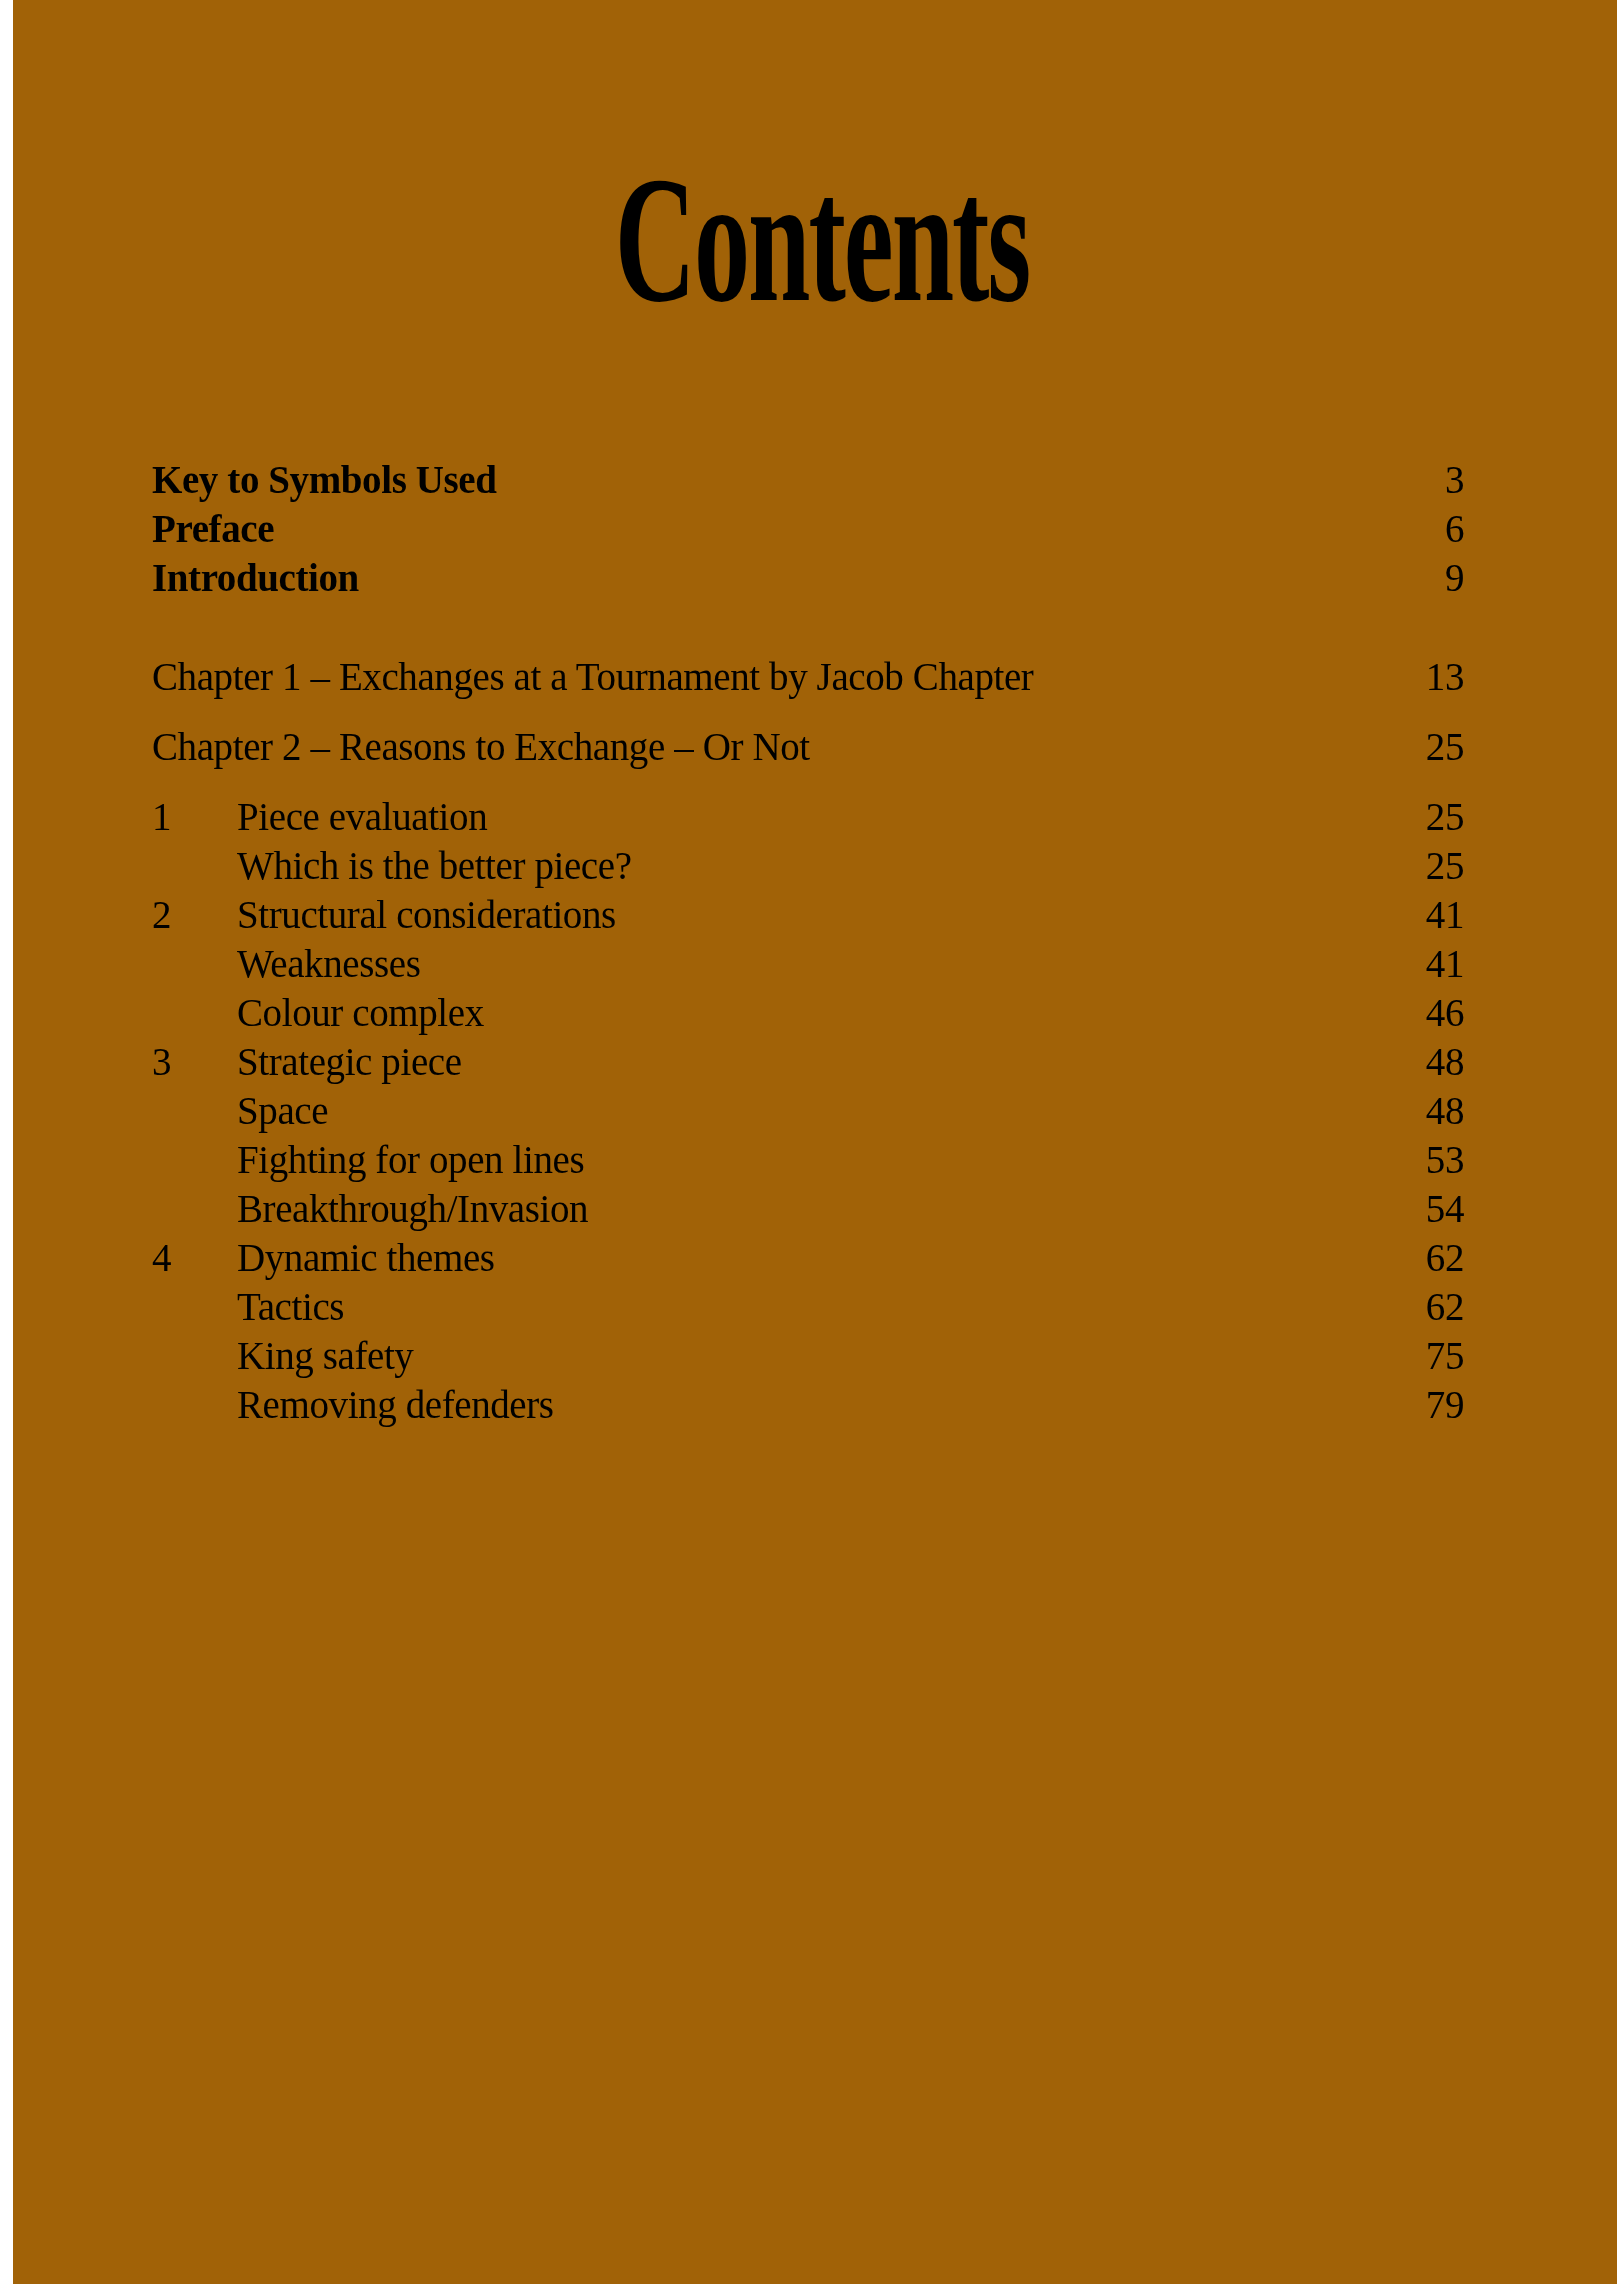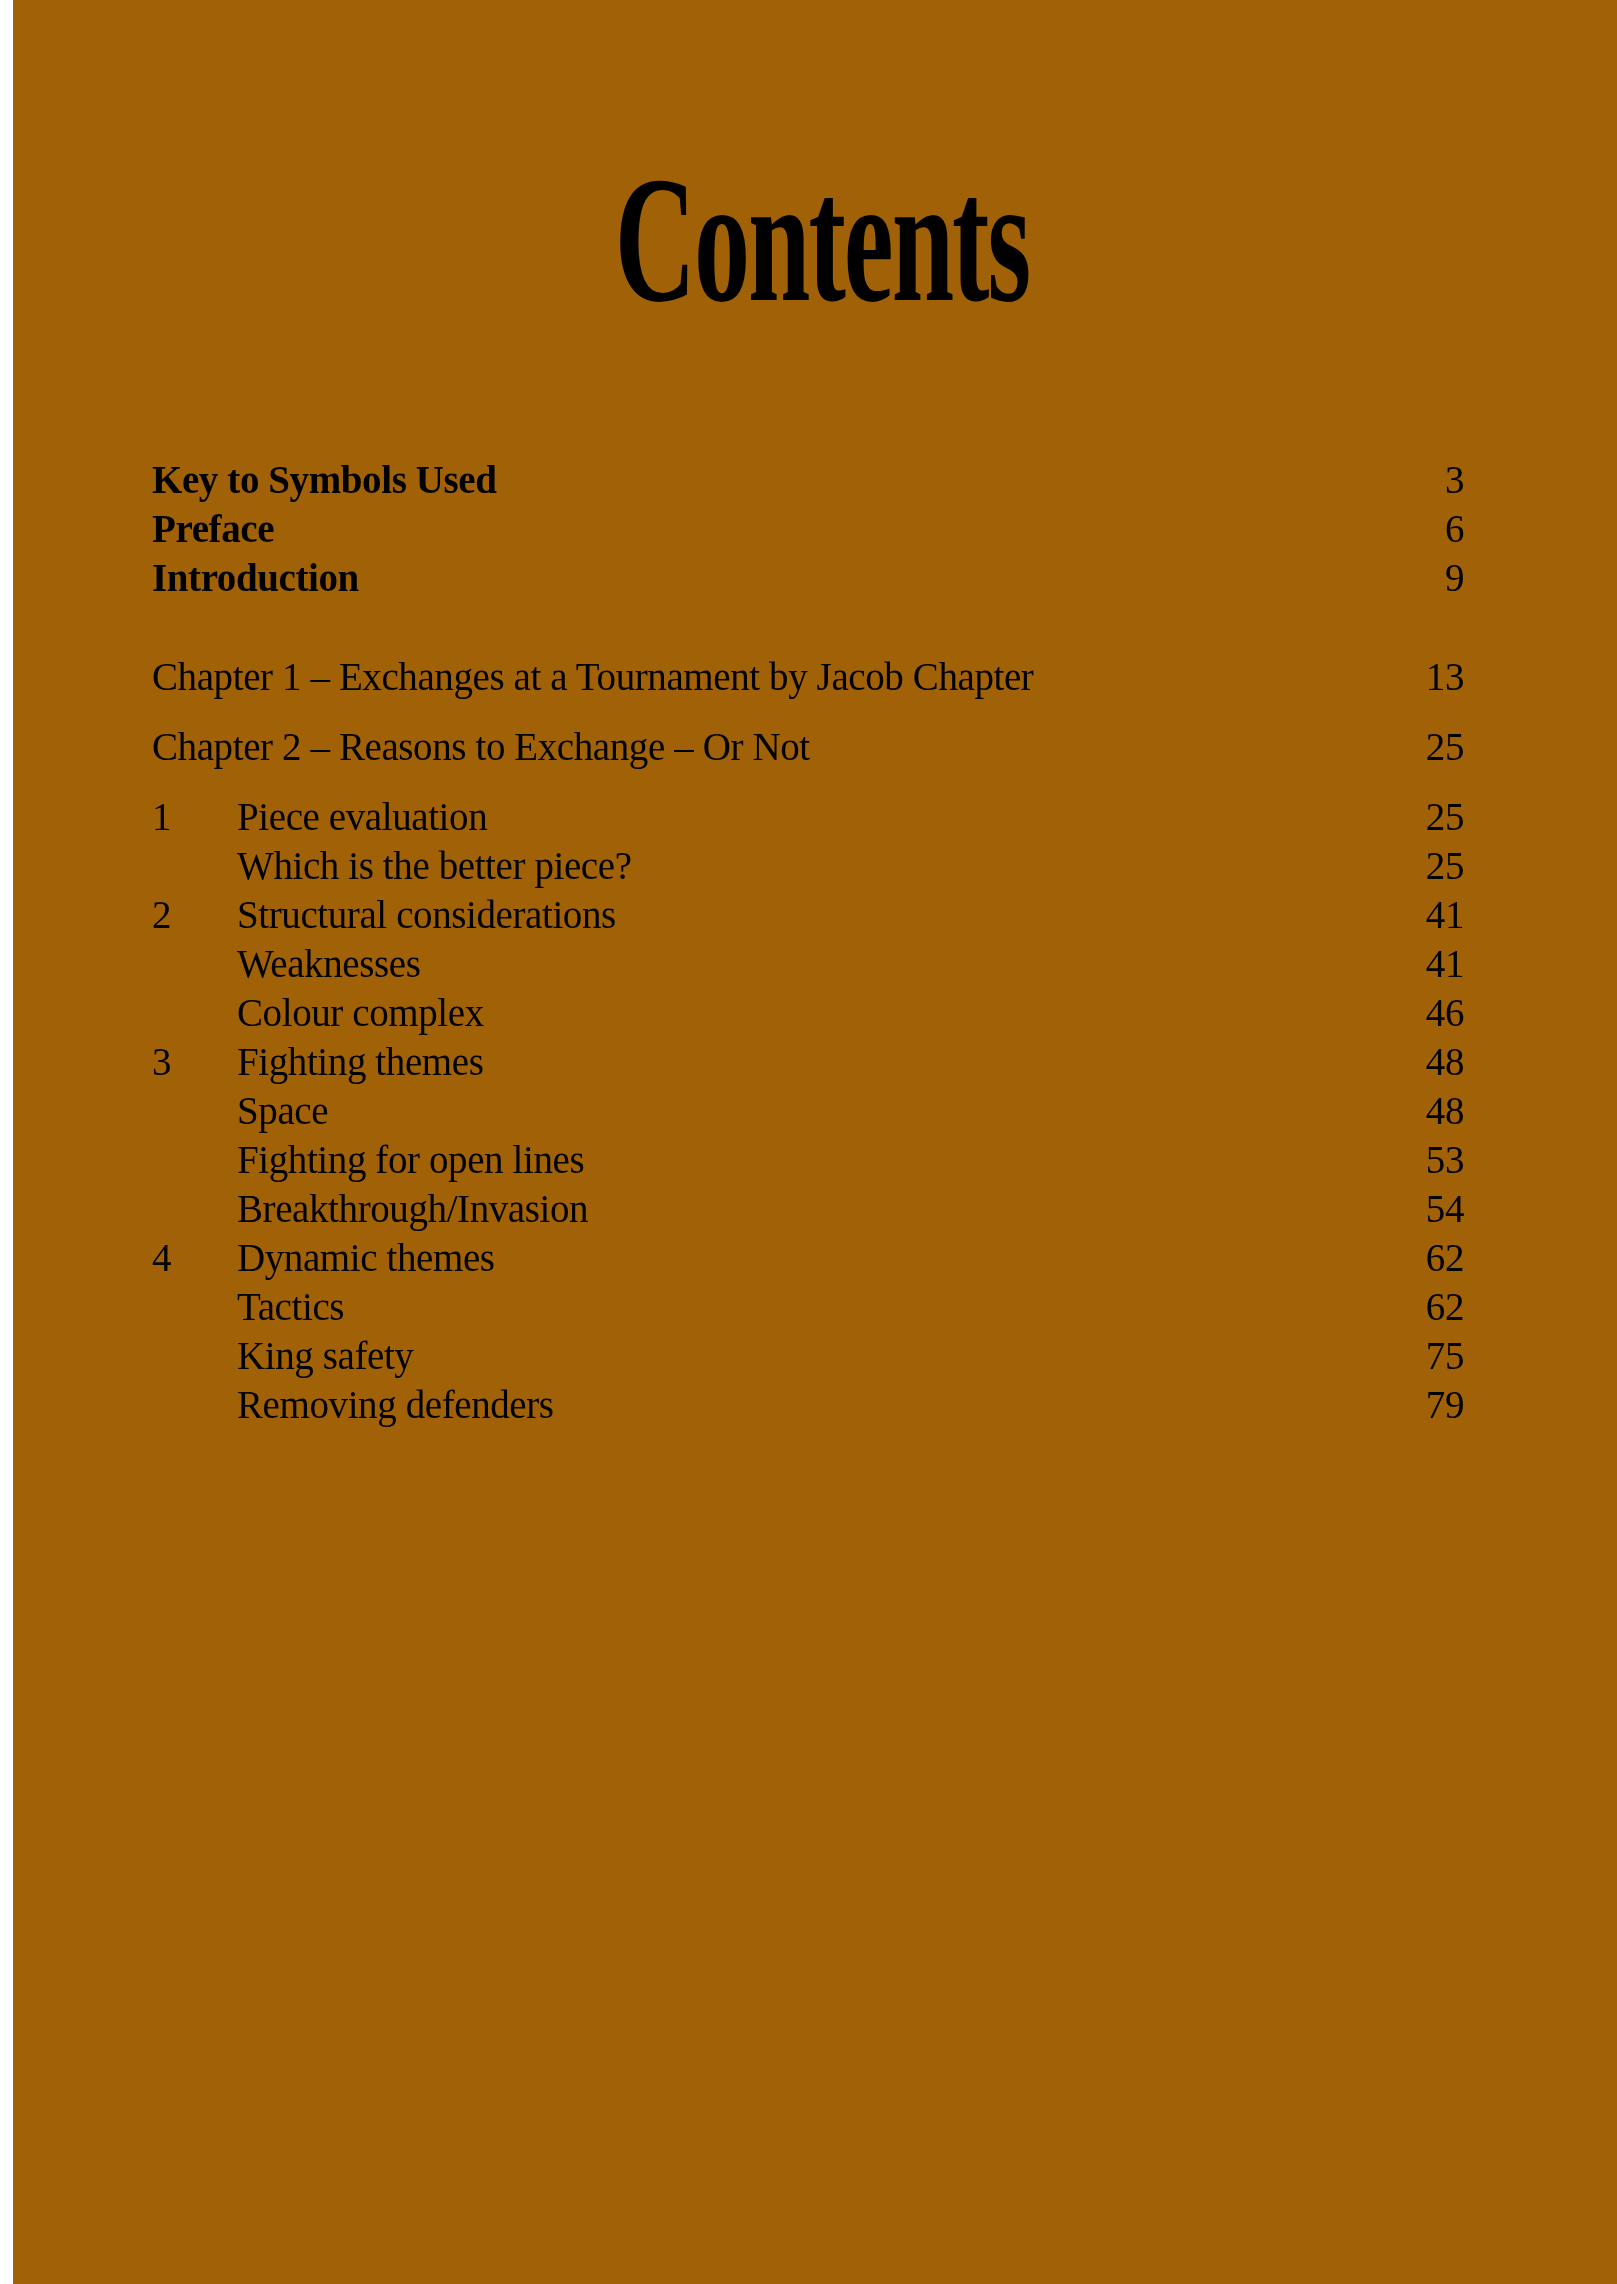--- a/index.html
+++ b/index.html
@@ -104,21 +104,21 @@
           <span class="label">Weaknesses</span>
           <span class="pagenum">41</span>
         </div>
         <div class="row">
           <span class="num"></span>
           <span class="label">Colour complex</span>
           <span class="pagenum">46</span>
         </div>
         <div class="row">
           <span class="num">3</span>
-          <span class="label">Fighting themes</span>
+          <span class="label">Strategic piece</span>
           <span class="pagenum">48</span>
         </div>
         <div class="row">
           <span class="num"></span>
           <span class="label">Space</span>
           <span class="pagenum">48</span>
         </div>
         <div class="row">
           <span class="num"></span>
           <span class="label">Fighting for open lines</span>

